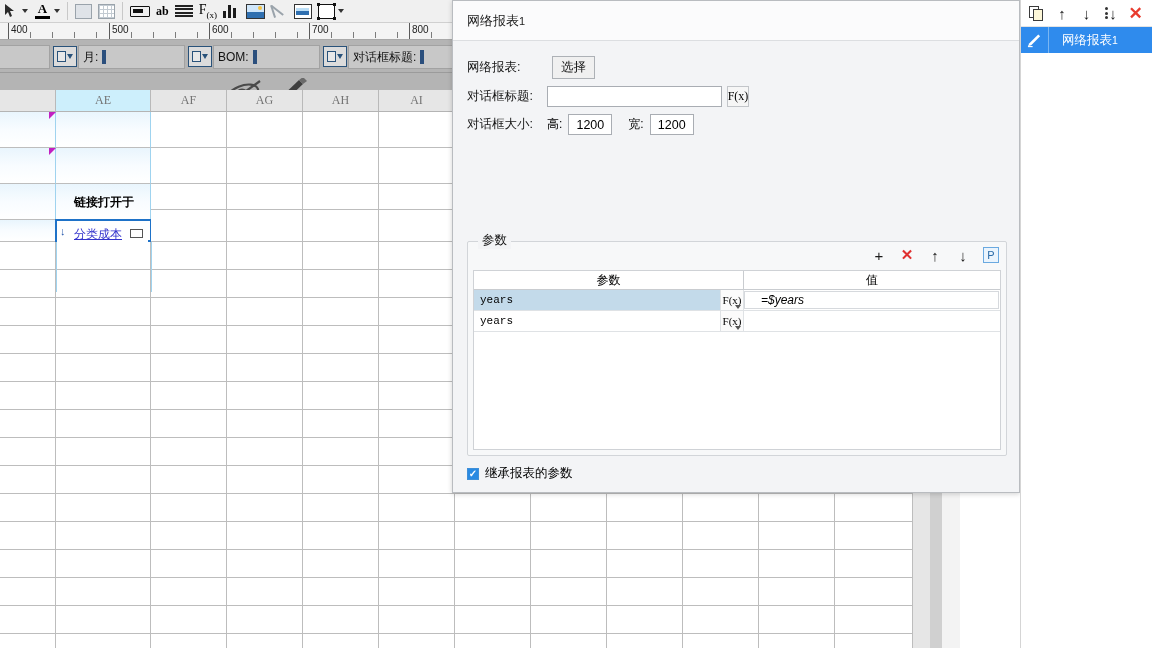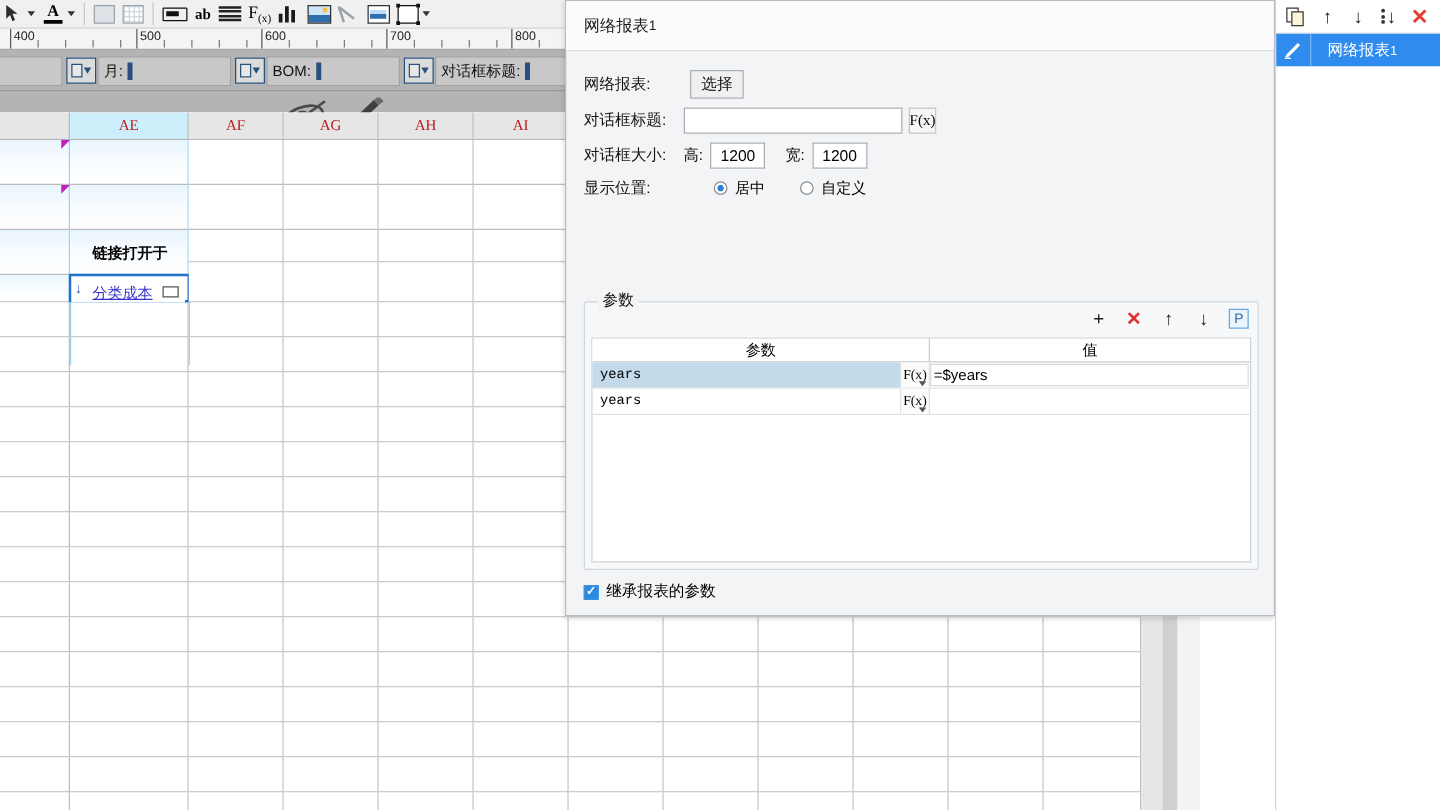--- a/index.html
+++ b/index.html
@@ -79,21 +79,21 @@
   .pcombo .tri { width:0;height:0;border-left:3.5px solid transparent;border-right:3.5px solid transparent;
                  border-top:5px solid #29527a; margin-left:1.5px; }
   .pcursor { width:4px; height:14px; background:#2b4f7d; margin-left:4px; }
   .overlay-icons { position:absolute; left:218px; top:38px; width:110px; height:38px; }
 
   
   .sheet { position:absolute; left:0; top:90px; width:960px; height:558px; background:#fff; overflow:hidden; }
   .colhdr { position:absolute; left:0; top:0; height:22px; width:960px;
             background:#e6e6e6; border-bottom:1px solid #b4b4b4; }
   .colcell { position:absolute; top:0; height:21px; line-height:21px; text-align:center;
-             font-family:"Liberation Serif", serif; font-size:12px; color:#b91c1c;
+             font-family:"Liberation Serif", serif; font-size:12px; color:#737373;
              border-right:1px solid #b9b9b9; background:#e6e6e6; }
   .colcell.sel { background:#cdeffc; }
   .grid { position:absolute; left:0; top:22px; width:960px; height:536px; }
   .gcell { position:absolute; border-right:1px solid #bdbdbd; border-bottom:1px solid #bdbdbd;
            background:#fff; }
   .hlcol { position:absolute; border-right:1px solid #9fd3ef; border-bottom:1px solid #bdbdbd;
            background: linear-gradient(180deg,#e9f5fd 0%, #f8fcff 50%, #ffffff 100%); }
   .cmtmark { position:absolute; width:0;height:0; border-left:7px solid #c21fc2;
              border-bottom:7px solid transparent; }
   .celltext { position:absolute; font-size:12px; color:#000; white-space:nowrap; }
@@ -162,22 +162,22 @@
          border-right:1px solid #c9ccd0; }
   .ptrow { display:flex; height:21px; border-bottom:1px solid #dfe2e5; }
   .ptc-name { display:flex;align-items:center; padding-left:6px;
               font-family:"Liberation Mono", monospace; font-size:11px; }
   .ptc-fx { width:24px; border-left:1px solid #dfe2e5; border-right:1px solid #dfe2e5;
             display:flex;align-items:center;justify-content:center; background:#fbfbfb;
             font-family:"Liberation Serif",serif; font-size:11px; position:relative; }
   .ptc-fx .tri { position:absolute; right:2px; bottom:1px; width:0;height:0;
                  border-left:3px solid transparent;border-right:3px solid transparent;
                  border-top:4px solid #555; }
-  .ptc-val { flex:1; display:flex;align-items:center; padding-left:2px; font-size:12px;
-             border:1px solid #d6d9dd; margin:1px 1px 1px 0; background:#fff; }
+  .ptc-val { flex:1; display:flex;align-items:center; padding-left:16px; font-size:12px;
+             border:1px solid #d6d9dd; margin:1px 1px 1px 0; background:#fff;font-style:italic; }
   .ptrow.selected .ptc-name { background:#c3daea; }
 
   .inherit-row { position:absolute; left:14px; top:464px; display:flex; align-items:center; gap:6px;
                  font-size:12.5px; }
 
   
   .rpanel { position:absolute; left:1020px; top:0; width:132px; height:648px;
             background:#ffffff; border-left:1px solid #d5d5d5; }
   .rp-tools { height:27px; display:flex; align-items:center; justify-content:space-around;
               padding:0 4px; background:#fff; border-bottom:1px solid #e4e4e4; }
@@ -628,29 +628,20 @@
       <div class="frow">
         <div class="flabel">对话框大小:</div>
         <div style="display:flex;align-items:center;gap:6px;">
           <span>高:</span>
           <div class="numinp">1200</div>
           <span style="margin-left:10px;">宽:</span>
           <div class="numinp">1200</div>
         </div>
       </div>
 
-      <div class="frow">
-        <div class="flabel">显示位置:</div>
-        <div style="display:flex;align-items:center;gap:6px;margin-left:24px;">
-          <span class="radio on"></span>
-          <span>居中</span>
-          <span class="radio" style="margin-left:22px;"></span>
-          <span>自定义</span>
-        </div>
-      </div>
 
 
     </div>
 
     <div class="groupbox">
       <span class="group-legend">参数</span>
 
       <div class="ptools">
         <div class="ptool">+</div>
         <div class="ptool x">✕</div>

